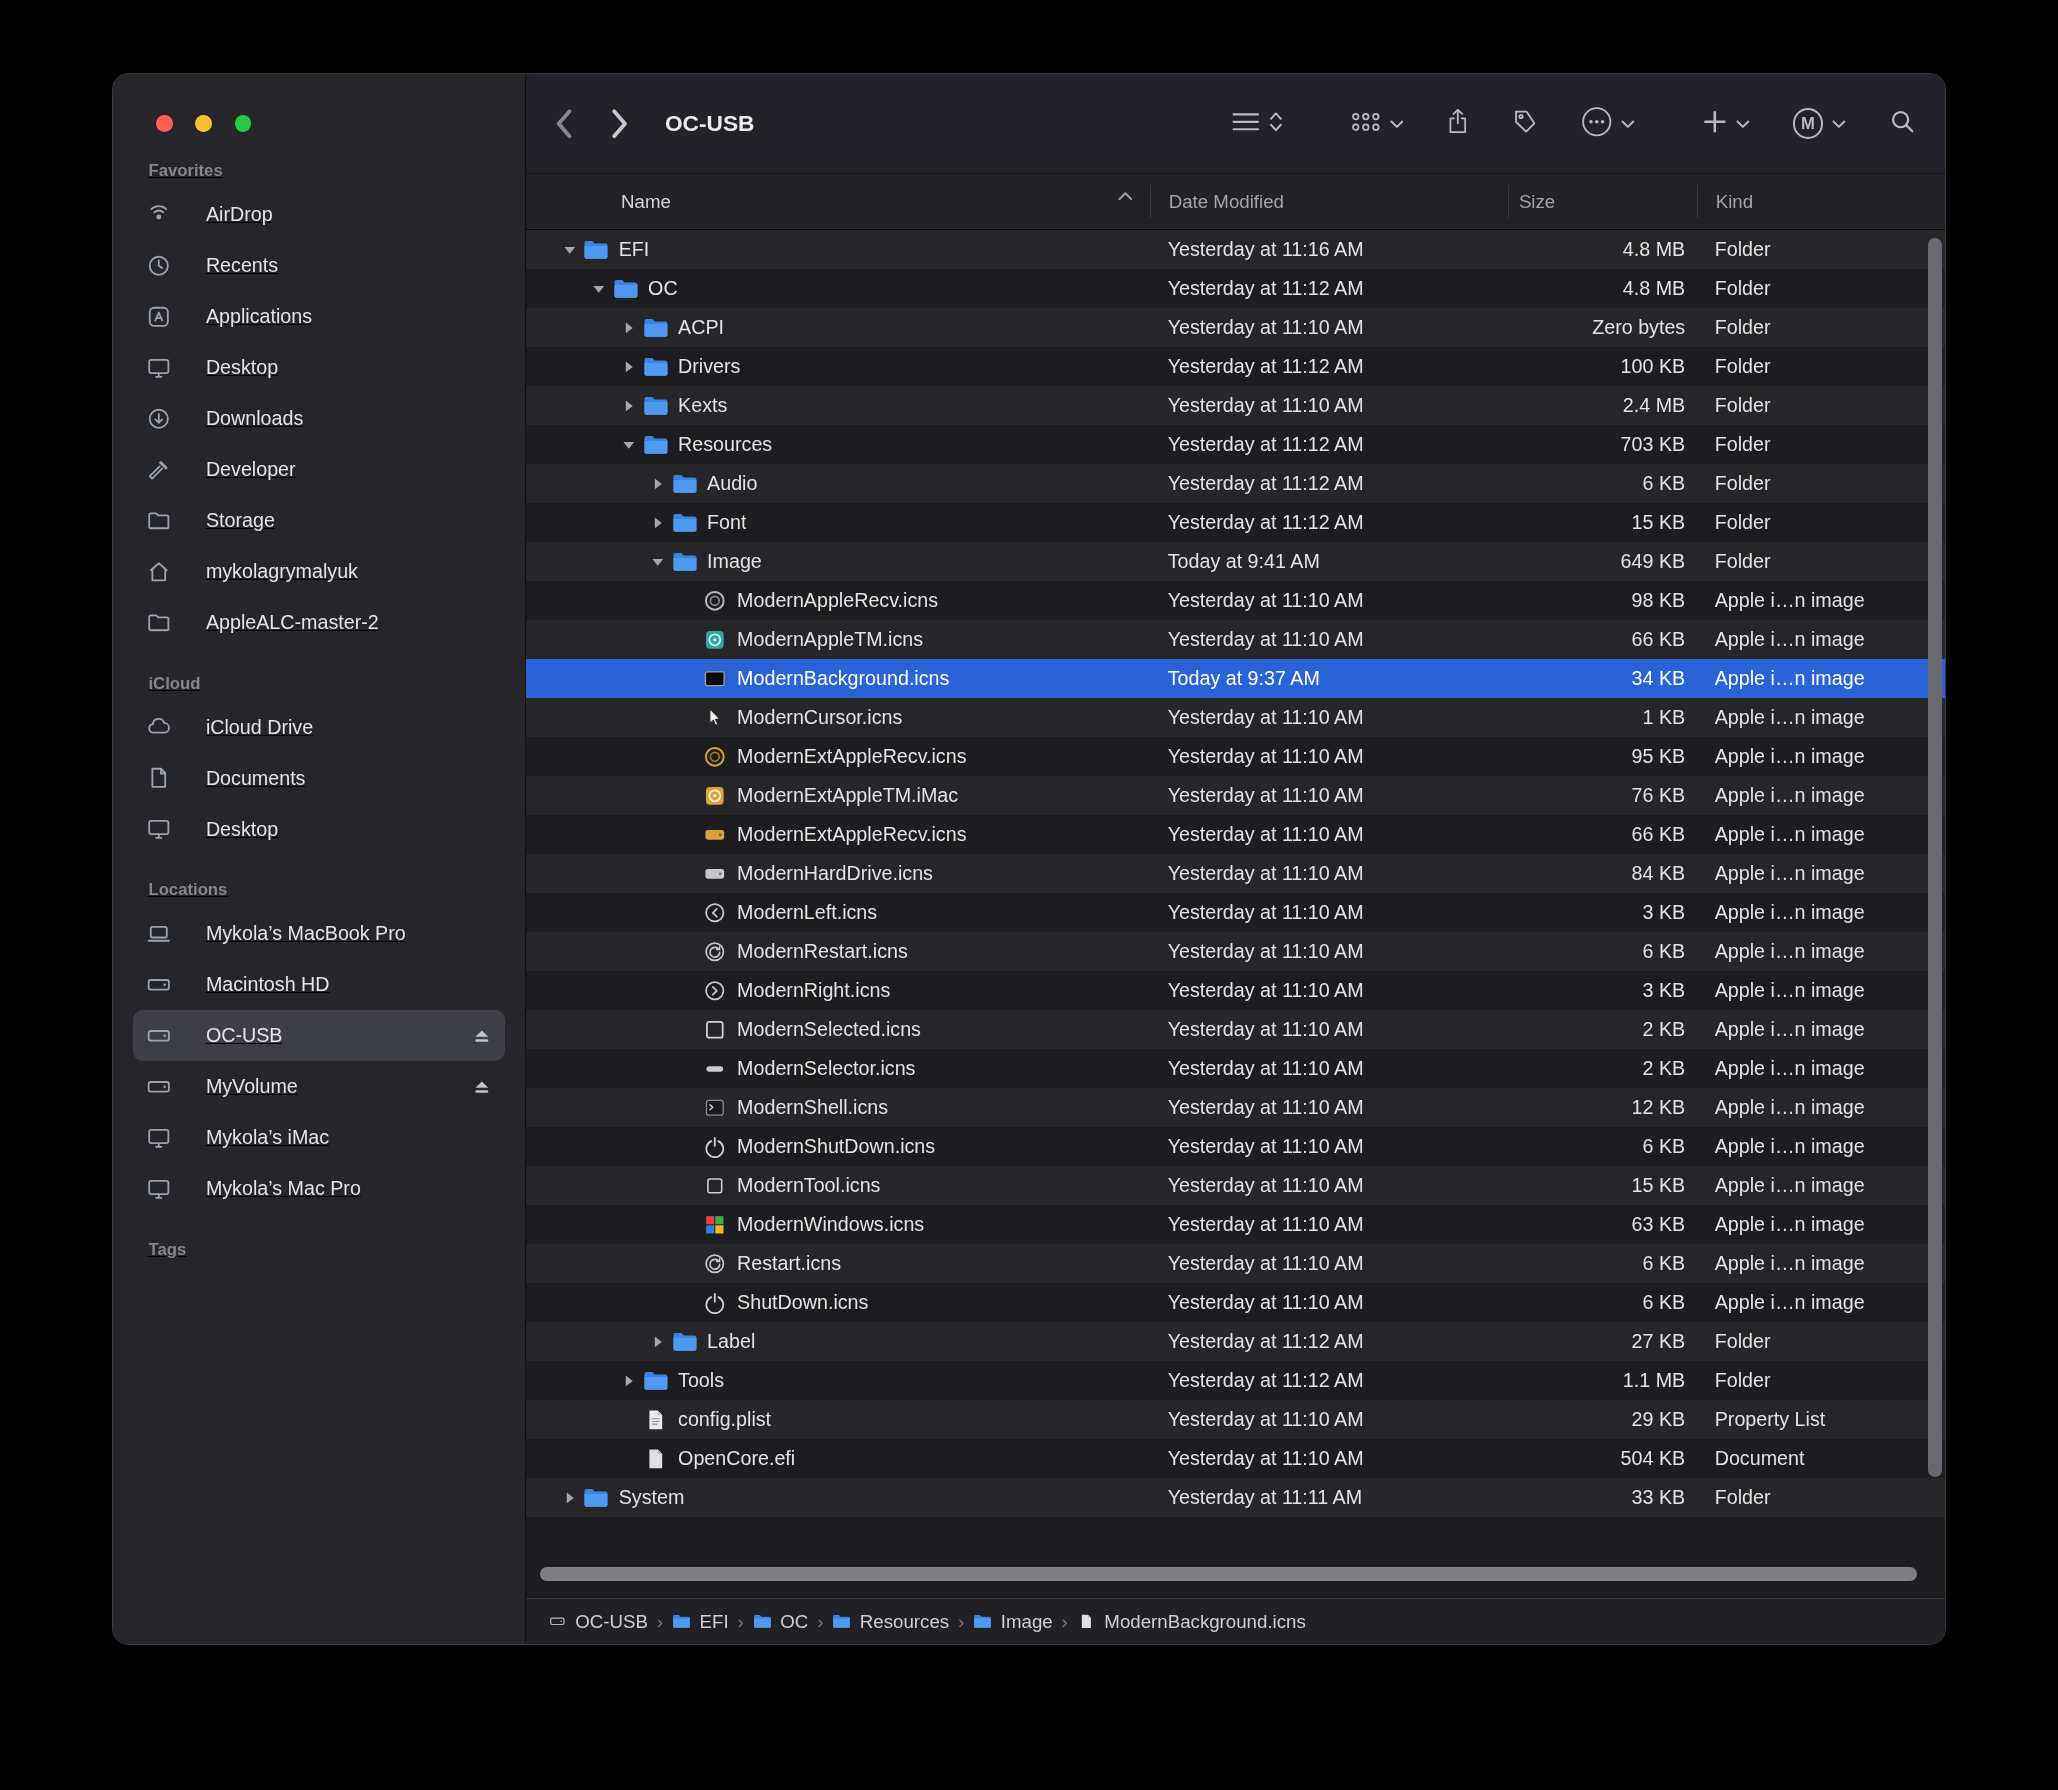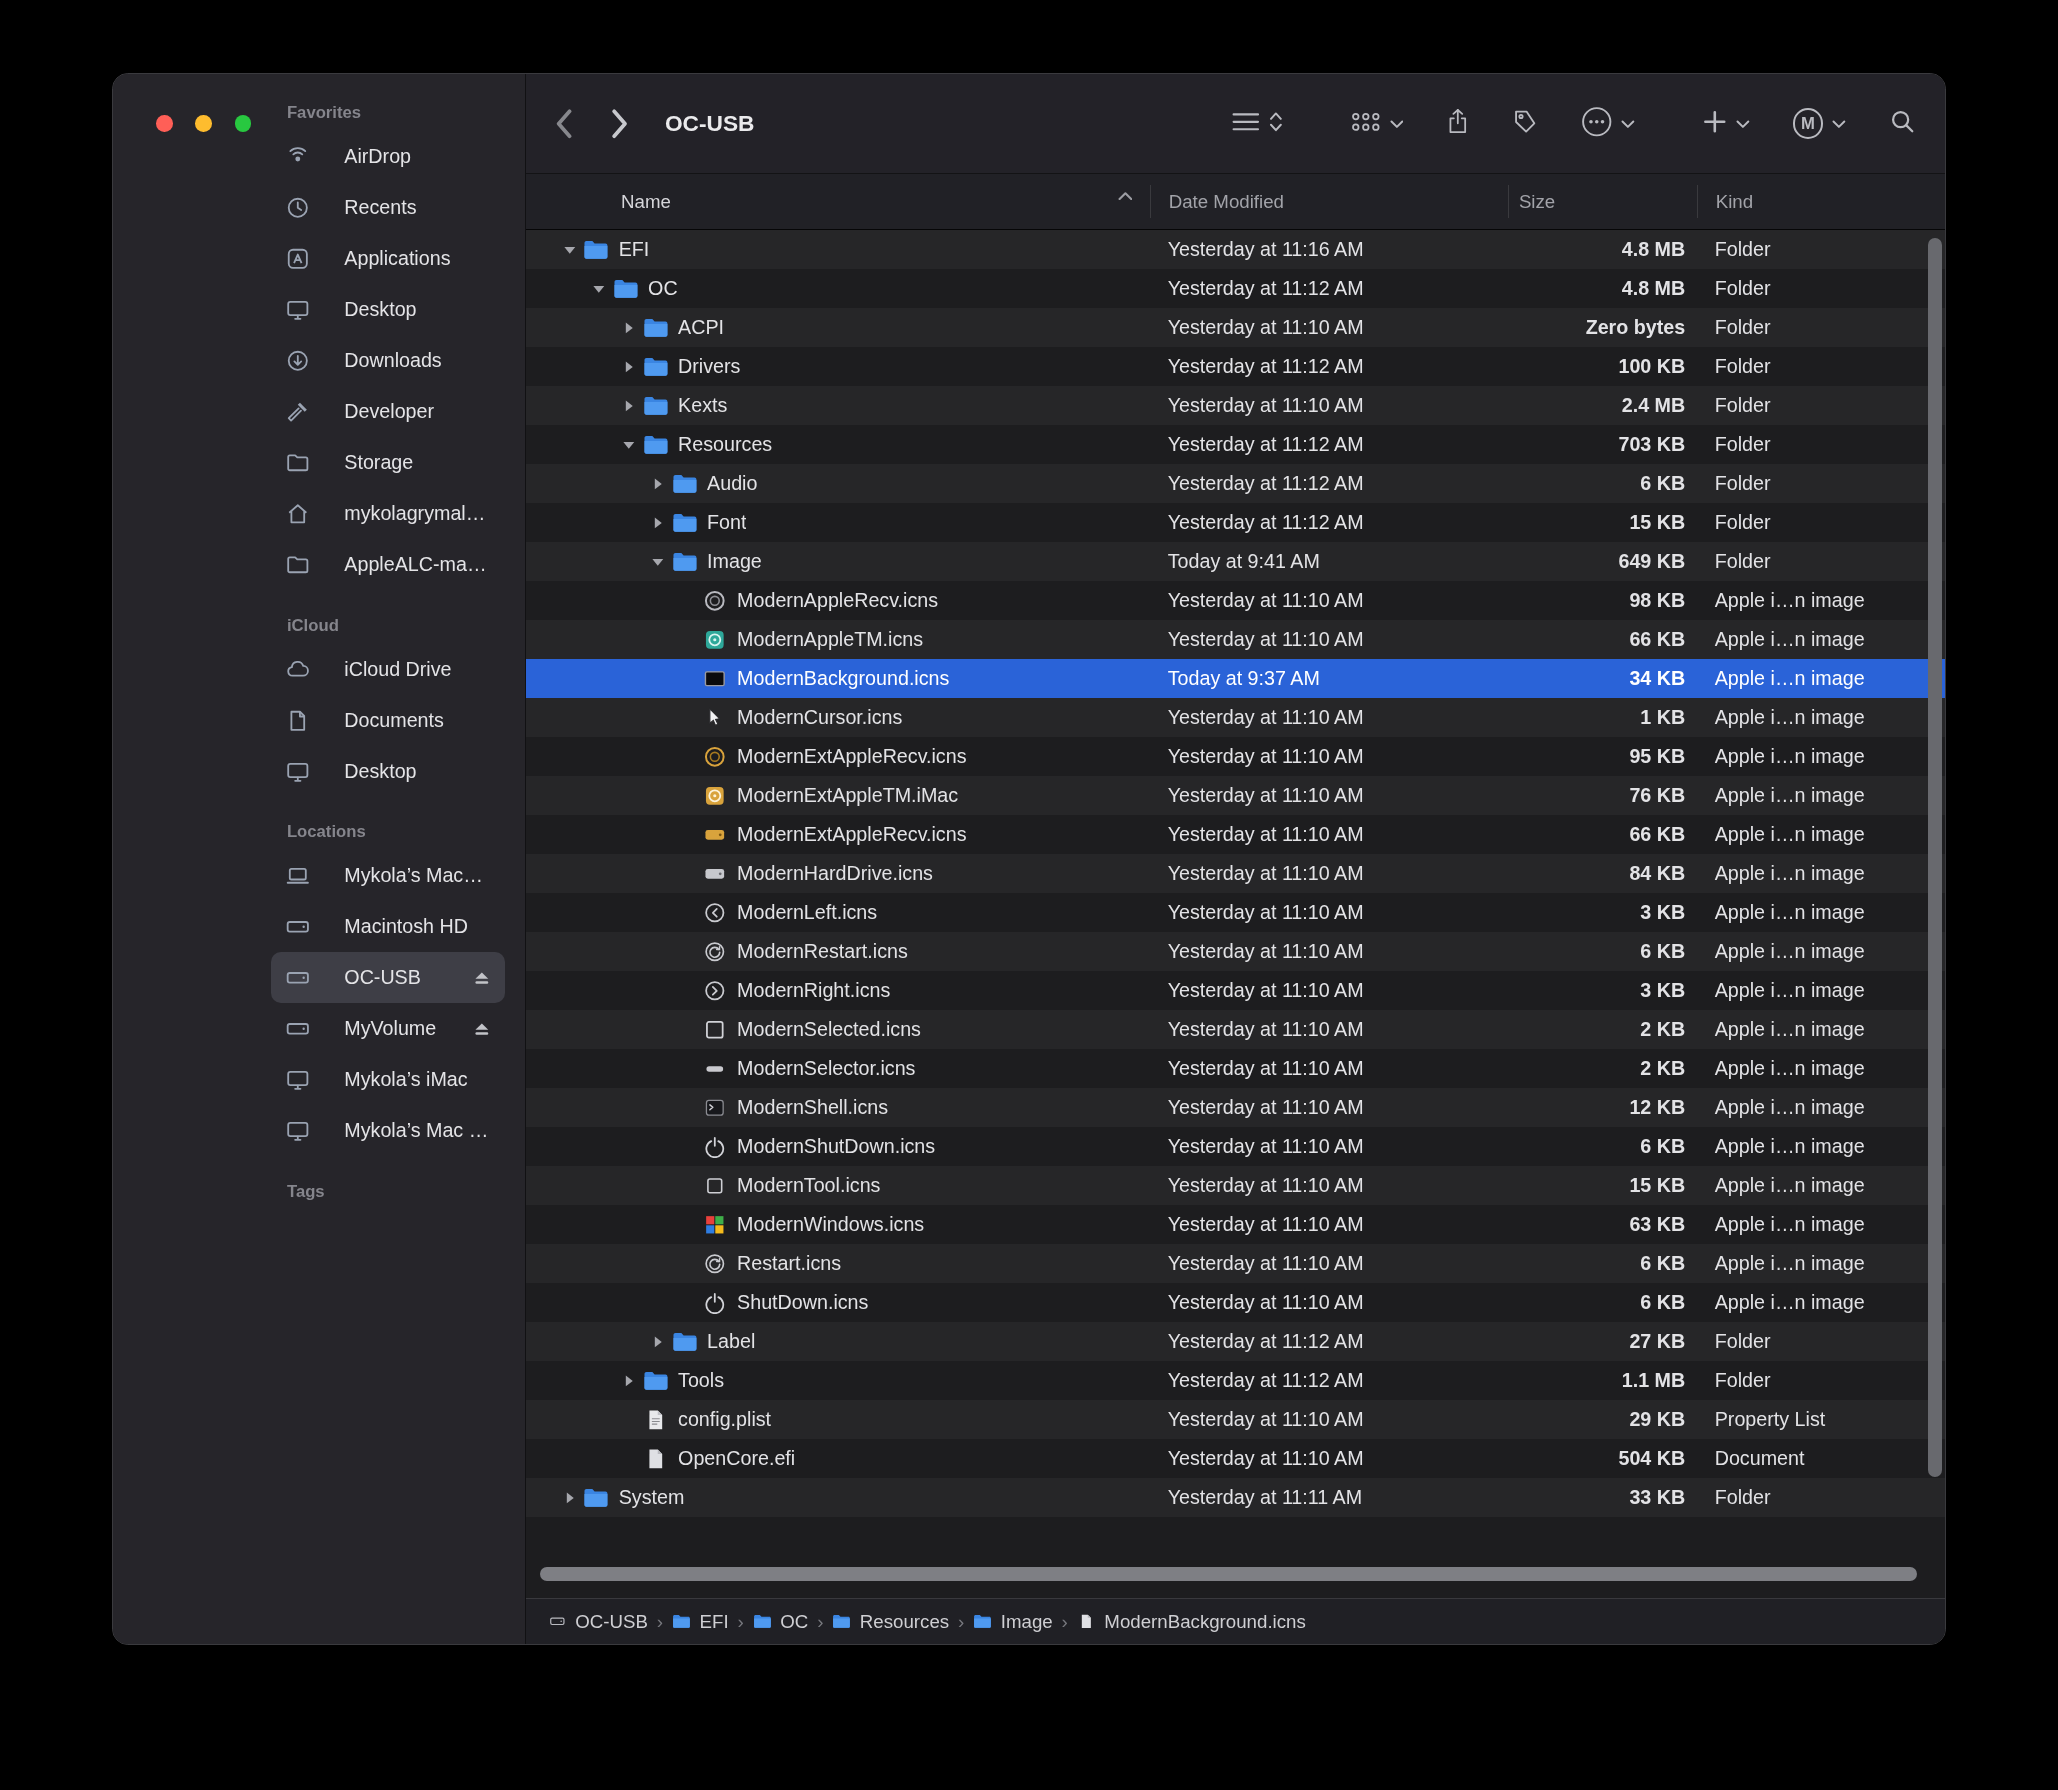--- a/index.html
+++ b/index.html
@@ -6,21 +6,21 @@
   body{
     width:2059px;height:1791px;background:#000;position:relative;overflow:hidden;
     font-family:"Liberation Sans",sans-serif;
   }
   .window{
     position:absolute;left:112px;top:73px;width:1834px;height:1572px;
     background:#1d1d1f;border-radius:15.8px;display:flex;overflow:hidden;
     box-shadow:0 33px 89px rgba(0,0,0,.85);border:1px solid #3a3a3e;box-sizing:border-box;
   }
   
-  .sidebar{width:412px;flex:none;background:#26252a;display:flex;border-right:1px solid #111113;}
+  .sidebar{width:412px;flex:none;background:#26252a;display:flex;flex-direction:column;border-right:1px solid #111113;text-decoration:underline;}
   .traffic-lights{display:flex;gap:22.7px;padding:41px 0 0 43px;flex:none;}
   .light{width:16.7px;height:16.7px;border-radius:50%;}
   .light.red{background:#ff5f57;}
   .light.yellow{background:#febc2e;}
   .light.green{background:#28c840;}
   .sidebar-scroll{padding:23.6px 19.7px 0 19.7px;overflow:hidden;flex:1;}
   .section-title{font-size:16.7px;font-weight:700;color:#85858c;margin:25.6px 0 7.9px 15.8px;}
   .section-title:first-child{margin-top:5.9px;}
   .side-item{display:flex;align-items:center;height:51px;padding:0 13.8px;border-radius:9.9px;color:#e4e4e7;font-size:19.7px;}
   .side-item.selected{background:#3e3e46;}
@@ -49,21 +49,21 @@
   .rows{flex:1;overflow:hidden;font-size:19.7px;}
   .row{height:39px;display:grid;grid-template-columns:624px 358px 189px 1fr;align-items:center;color:#e3e3e6;}
   .row.alt{background:rgba(255,255,255,.045);}
   .row.selected{background:#2a63d8;color:#fff;}
   .cell-name{display:flex;align-items:center;min-width:0;}
   .disc{width:27.6px;height:15.8px;flex:none;display:flex;align-items:center;justify-content:center;color:#a6a7ad;}
   .row.selected .disc{color:#fff;}
   .ficon{width:25.6px;height:23.6px;flex:none;margin-right:9.9px;display:flex;align-items:center;justify-content:center;}
   .fname{white-space:nowrap;overflow:hidden;}
   .cell-date{padding-left:17.7px;white-space:nowrap;}
-  .cell-size{text-align:right;padding-right:11.8px;white-space:nowrap;font-weight:bold;}
+  .cell-size{text-align:right;padding-right:11.8px;white-space:nowrap;}
   .cell-kind{padding-left:17.7px;white-space:nowrap;overflow:hidden;}
   
   .v-scroll{position:absolute;right:3px;top:164px;width:13.8px;height:1239px;border-radius:6.9px;background:#68696e;}
   .h-scroll{position:absolute;left:13.8px;right:27.6px;bottom:63px;height:13.8px;border-radius:6.9px;background:#7e7f84;}
   
   .path-bar{height:45px;flex:none;border-top:1px solid #39393d;background:#202025;display:flex;align-items:center;padding:0 21.7px;font-size:18.7px;color:#cfcfd3;}
   .path-item{display:flex;align-items:center;gap:8.9px;white-space:nowrap;}
   .p-icon{width:18.7px;height:16.7px;flex:none;color:#b9bac0;}
   .path-sep{color:#77787e;font-size:18.7px;padding:0 8.9px;}
 </style>

